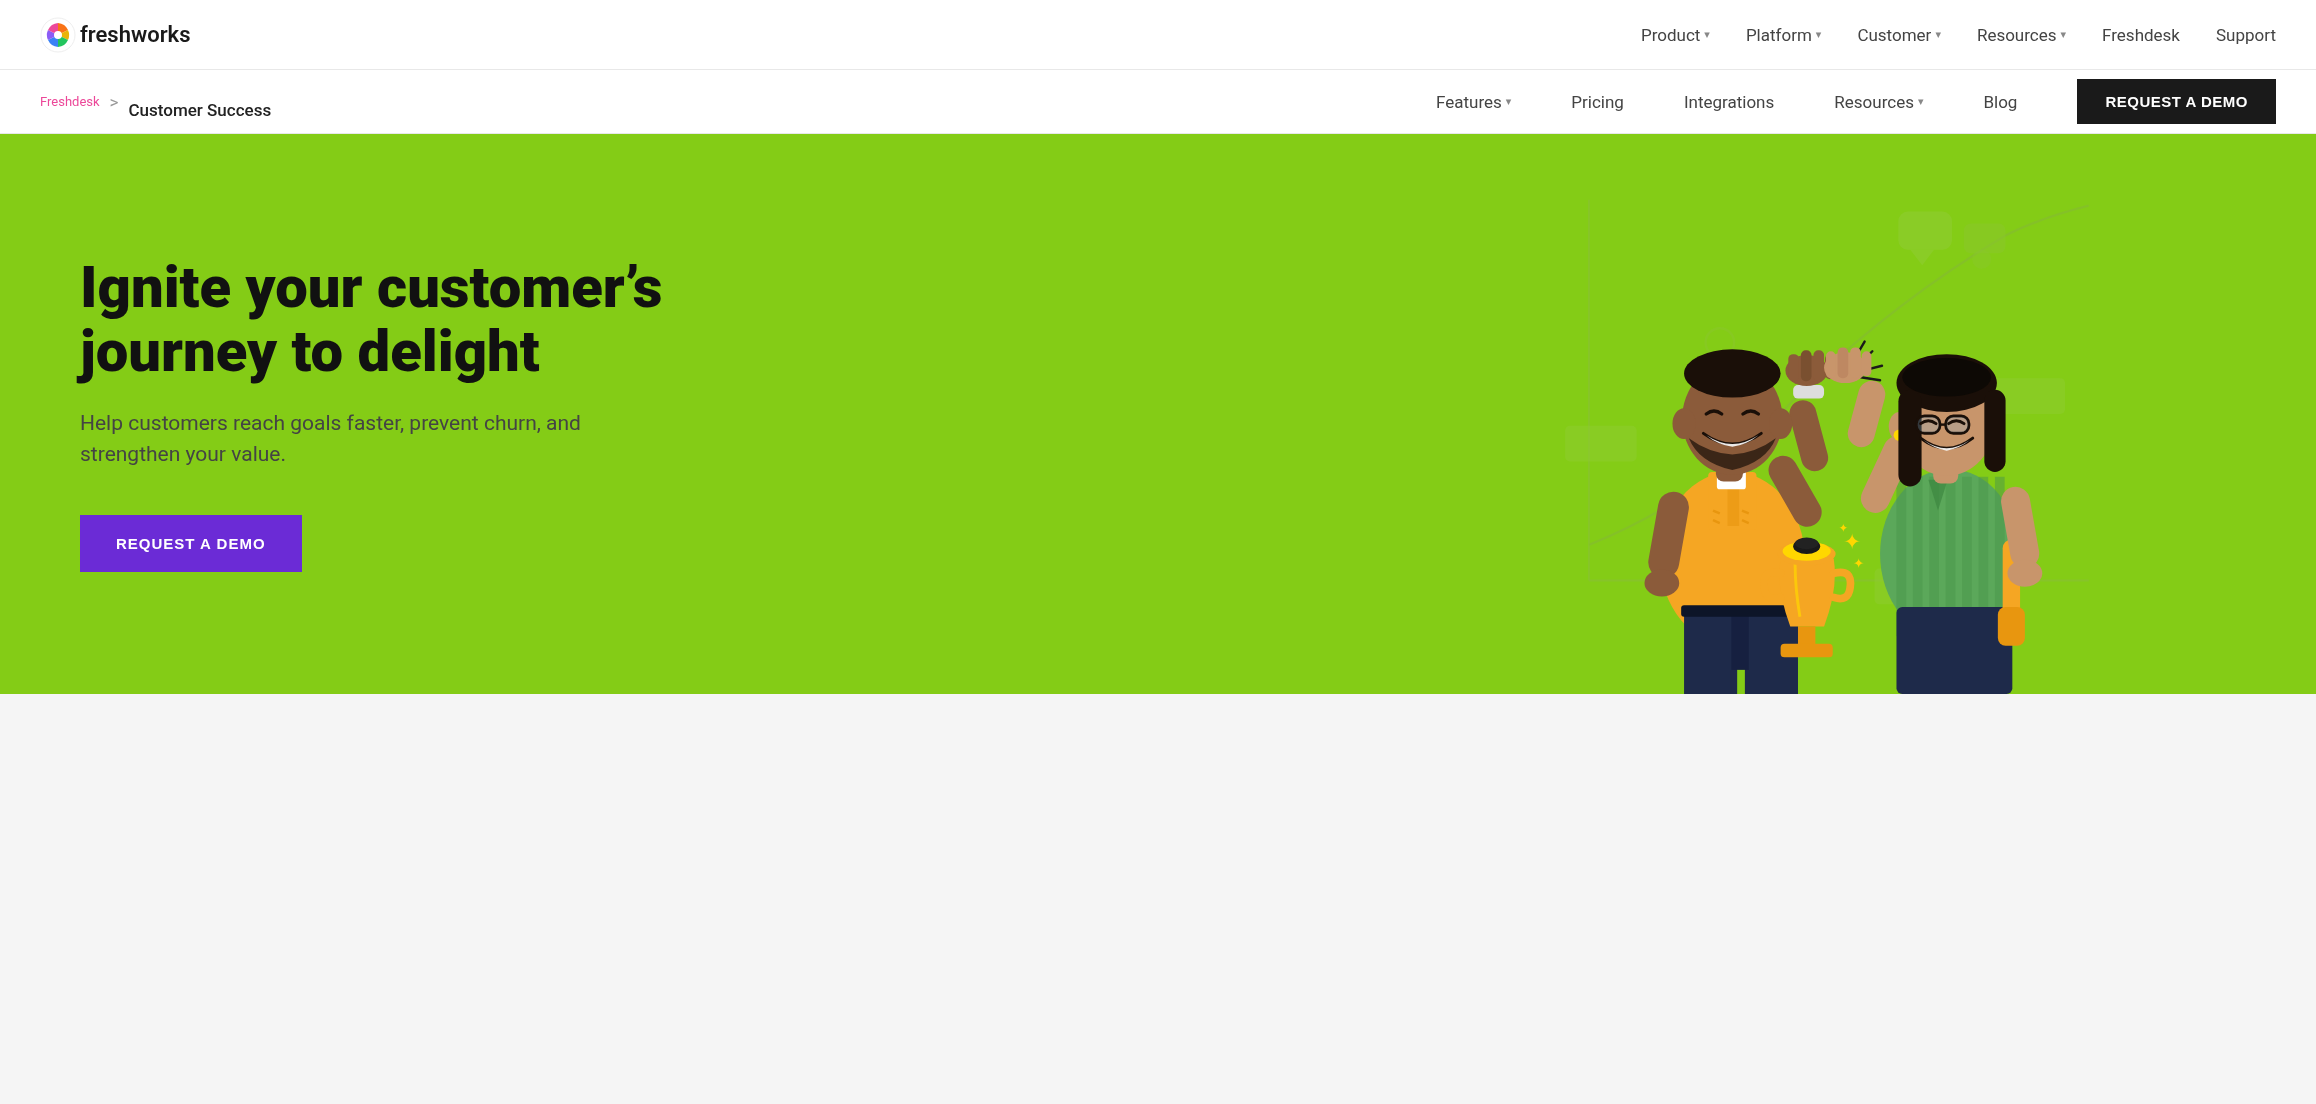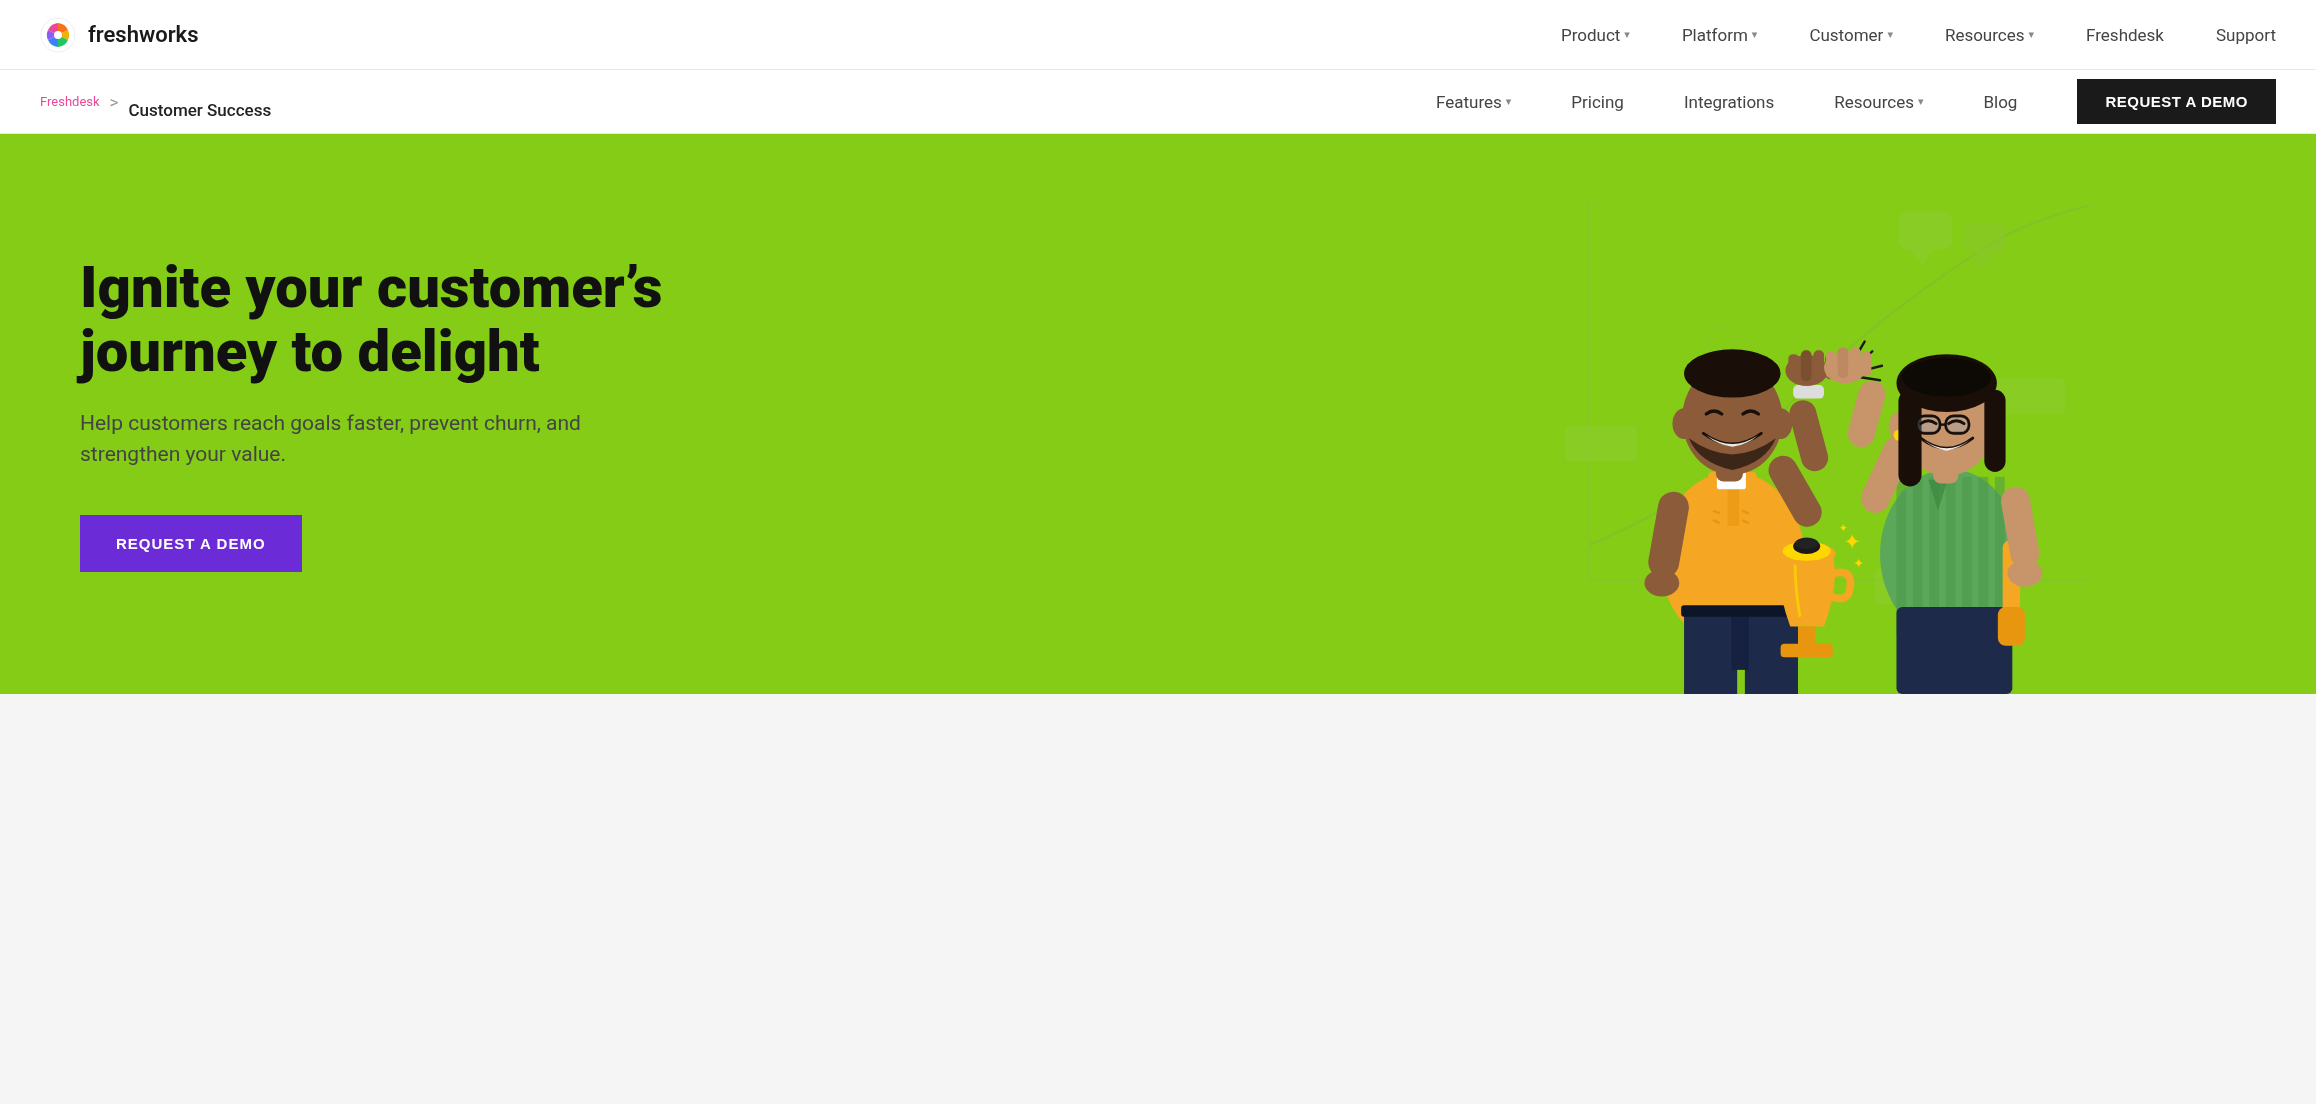--- a/index.html
+++ b/index.html
@@ -11,35 +11,35 @@
       border-bottom: 1px solid #e8e8e8;
       padding: 0 40px;
       height: 70px;
       display: flex;
       align-items: center;
       justify-content: space-between;
     }
     .logo-area {
       display: flex;
       align-items: center;
-      gap: 12px;
+      gap: 4px;
     }
     .logo-icon {
       width: 36px;
       height: 36px;
     }
     .logo-text {
       font-size: 22px;
       font-weight: 600;
       color: #1a1a1a;
     }
     .top-nav-links {
       display: flex;
       align-items: center;
-      gap: 52px;
+      gap: 36px;
     }
     .top-nav-link {
       font-size: 17px;
       color: #444;
       cursor: pointer;
       display: flex;
       align-items: center;
       gap: 4px;
       white-space: nowrap;
     }

